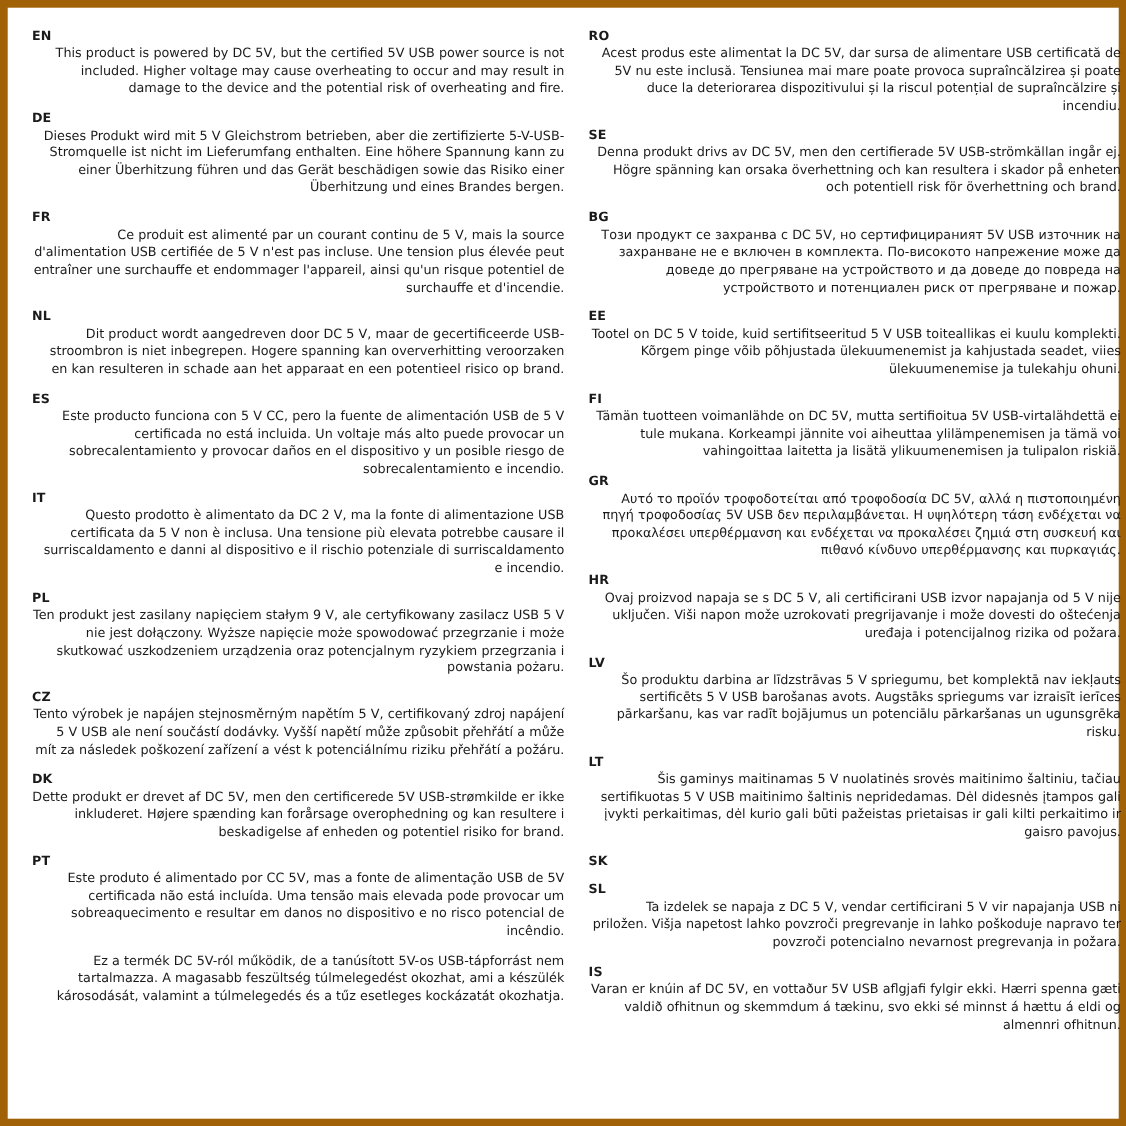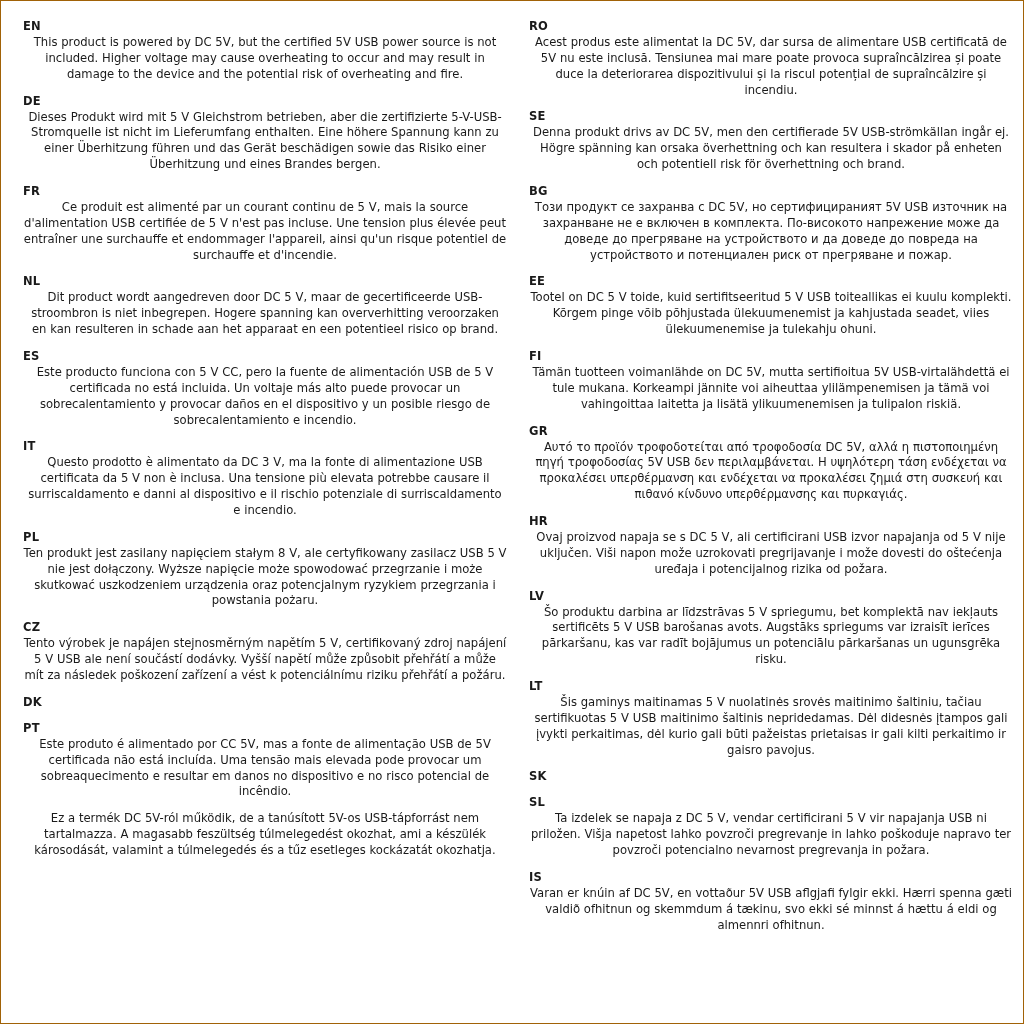--- a/index.html
+++ b/index.html
@@ -13,21 +13,21 @@
     font-family: "DejaVu Sans", "Liberation Sans", sans-serif;
     color: #1a1a1a;
     overflow: hidden;
   }
   .page {
     position: relative;
     width: 1024px;
     height: 1024px;
     box-sizing: border-box;
     padding: 18px 22px 10px 22px;
-    border: 1px solid #a16207;
+    border: 7px solid #a16207;
   }
   .columns {
     display: flex;
     flex-direction: row;
     gap: 22px;
     height: 100%;
   }
   .col {
     width: 484px;
     flex: 0 0 484px;
@@ -38,21 +38,21 @@
   .lang-code {
     font-size: 11.5px;
     font-weight: bold;
     line-height: 1.3;
     margin-bottom: 1px;
     letter-spacing: 0.2px;
   }
   .lang-text {
     font-size: 11.6px;
     line-height: 1.37;
-    text-align: center;
+    text-align: right;
     word-spacing: 0.1px;
   }
 </style>
 </head>
 <body>
 
 <div class="page">
   <div class="columns">
 
     <div class="col">
@@ -71,32 +71,33 @@
       <div class="entry">
         <div class="lang-code">NL</div>
         <div class="lang-text">Dit product wordt aangedreven door DC 5 V, maar de gecertificeerde USB-stroombron is niet inbegrepen. Hogere spanning kan oververhitting veroorzaken en kan resulteren in schade aan het apparaat en een potentieel risico op brand.</div>
       </div>
       <div class="entry">
         <div class="lang-code">ES</div>
         <div class="lang-text">Este producto funciona con 5 V CC, pero la fuente de alimentación USB de 5 V certificada no está incluida. Un voltaje más alto puede provocar un sobrecalentamiento y provocar daños en el dispositivo y un posible riesgo de sobrecalentamiento e incendio.</div>
       </div>
       <div class="entry">
         <div class="lang-code">IT</div>
-        <div class="lang-text">Questo prodotto è alimentato da DC 3 V, ma la fonte di alimentazione USB certificata da 5 V non è inclusa. Una tensione più elevata potrebbe causare il surriscaldamento e danni al dispositivo e il rischio potenziale di surriscaldamento e incendio.</div>
+        <div class="lang-text">Questo prodotto è alimentato da DC 2 V, ma la fonte di alimentazione USB certificata da 5 V non è inclusa. Una tensione più elevata potrebbe causare il surriscaldamento e danni al dispositivo e il rischio potenziale di surriscaldamento e incendio.</div>
       </div>
       <div class="entry">
         <div class="lang-code">PL</div>
-        <div class="lang-text">Ten produkt jest zasilany napięciem stałym 8 V, ale certyfikowany zasilacz USB 5 V nie jest dołączony. Wyższe napięcie może spowodować przegrzanie i może skutkować uszkodzeniem urządzenia oraz potencjalnym ryzykiem przegrzania i powstania pożaru.</div>
+        <div class="lang-text">Ten produkt jest zasilany napięciem stałym 9 V, ale certyfikowany zasilacz USB 5 V nie jest dołączony. Wyższe napięcie może spowodować przegrzanie i może skutkować uszkodzeniem urządzenia oraz potencjalnym ryzykiem przegrzania i powstania pożaru.</div>
       </div>
       <div class="entry">
         <div class="lang-code">CZ</div>
         <div class="lang-text">Tento výrobek je napájen stejnosměrným napětím 5 V, certifikovaný zdroj napájení 5 V USB ale není součástí dodávky. Vyšší napětí může způsobit přehřátí a může mít za následek poškození zařízení a vést k potenciálnímu riziku přehřátí a požáru.</div>
       </div>
       <div class="entry">
         <div class="lang-code">DK</div>
+        <div class="lang-text">Dette produkt er drevet af DC 5V, men den certificerede 5V USB-strømkilde er ikke inkluderet. Højere spænding kan forårsage overophedning og kan resultere i beskadigelse af enheden og potentiel risiko for brand.</div>
       </div>
       <div class="entry">
         <div class="lang-code">PT</div>
         <div class="lang-text">Este produto é alimentado por CC 5V, mas a fonte de alimentação USB de 5V certificada não está incluída. Uma tensão mais elevada pode provocar um sobreaquecimento e resultar em danos no dispositivo e no risco potencial de incêndio.</div>
       </div>
       <div class="entry">
         <div class="lang-text">Ez a termék DC 5V-ról működik, de a tanúsított 5V-os USB-tápforrást nem tartalmazza. A magasabb feszültség túlmelegedést okozhat, ami a készülék károsodását, valamint a túlmelegedés és a tűz esetleges kockázatát okozhatja.</div>
       </div>
     </div>
 

